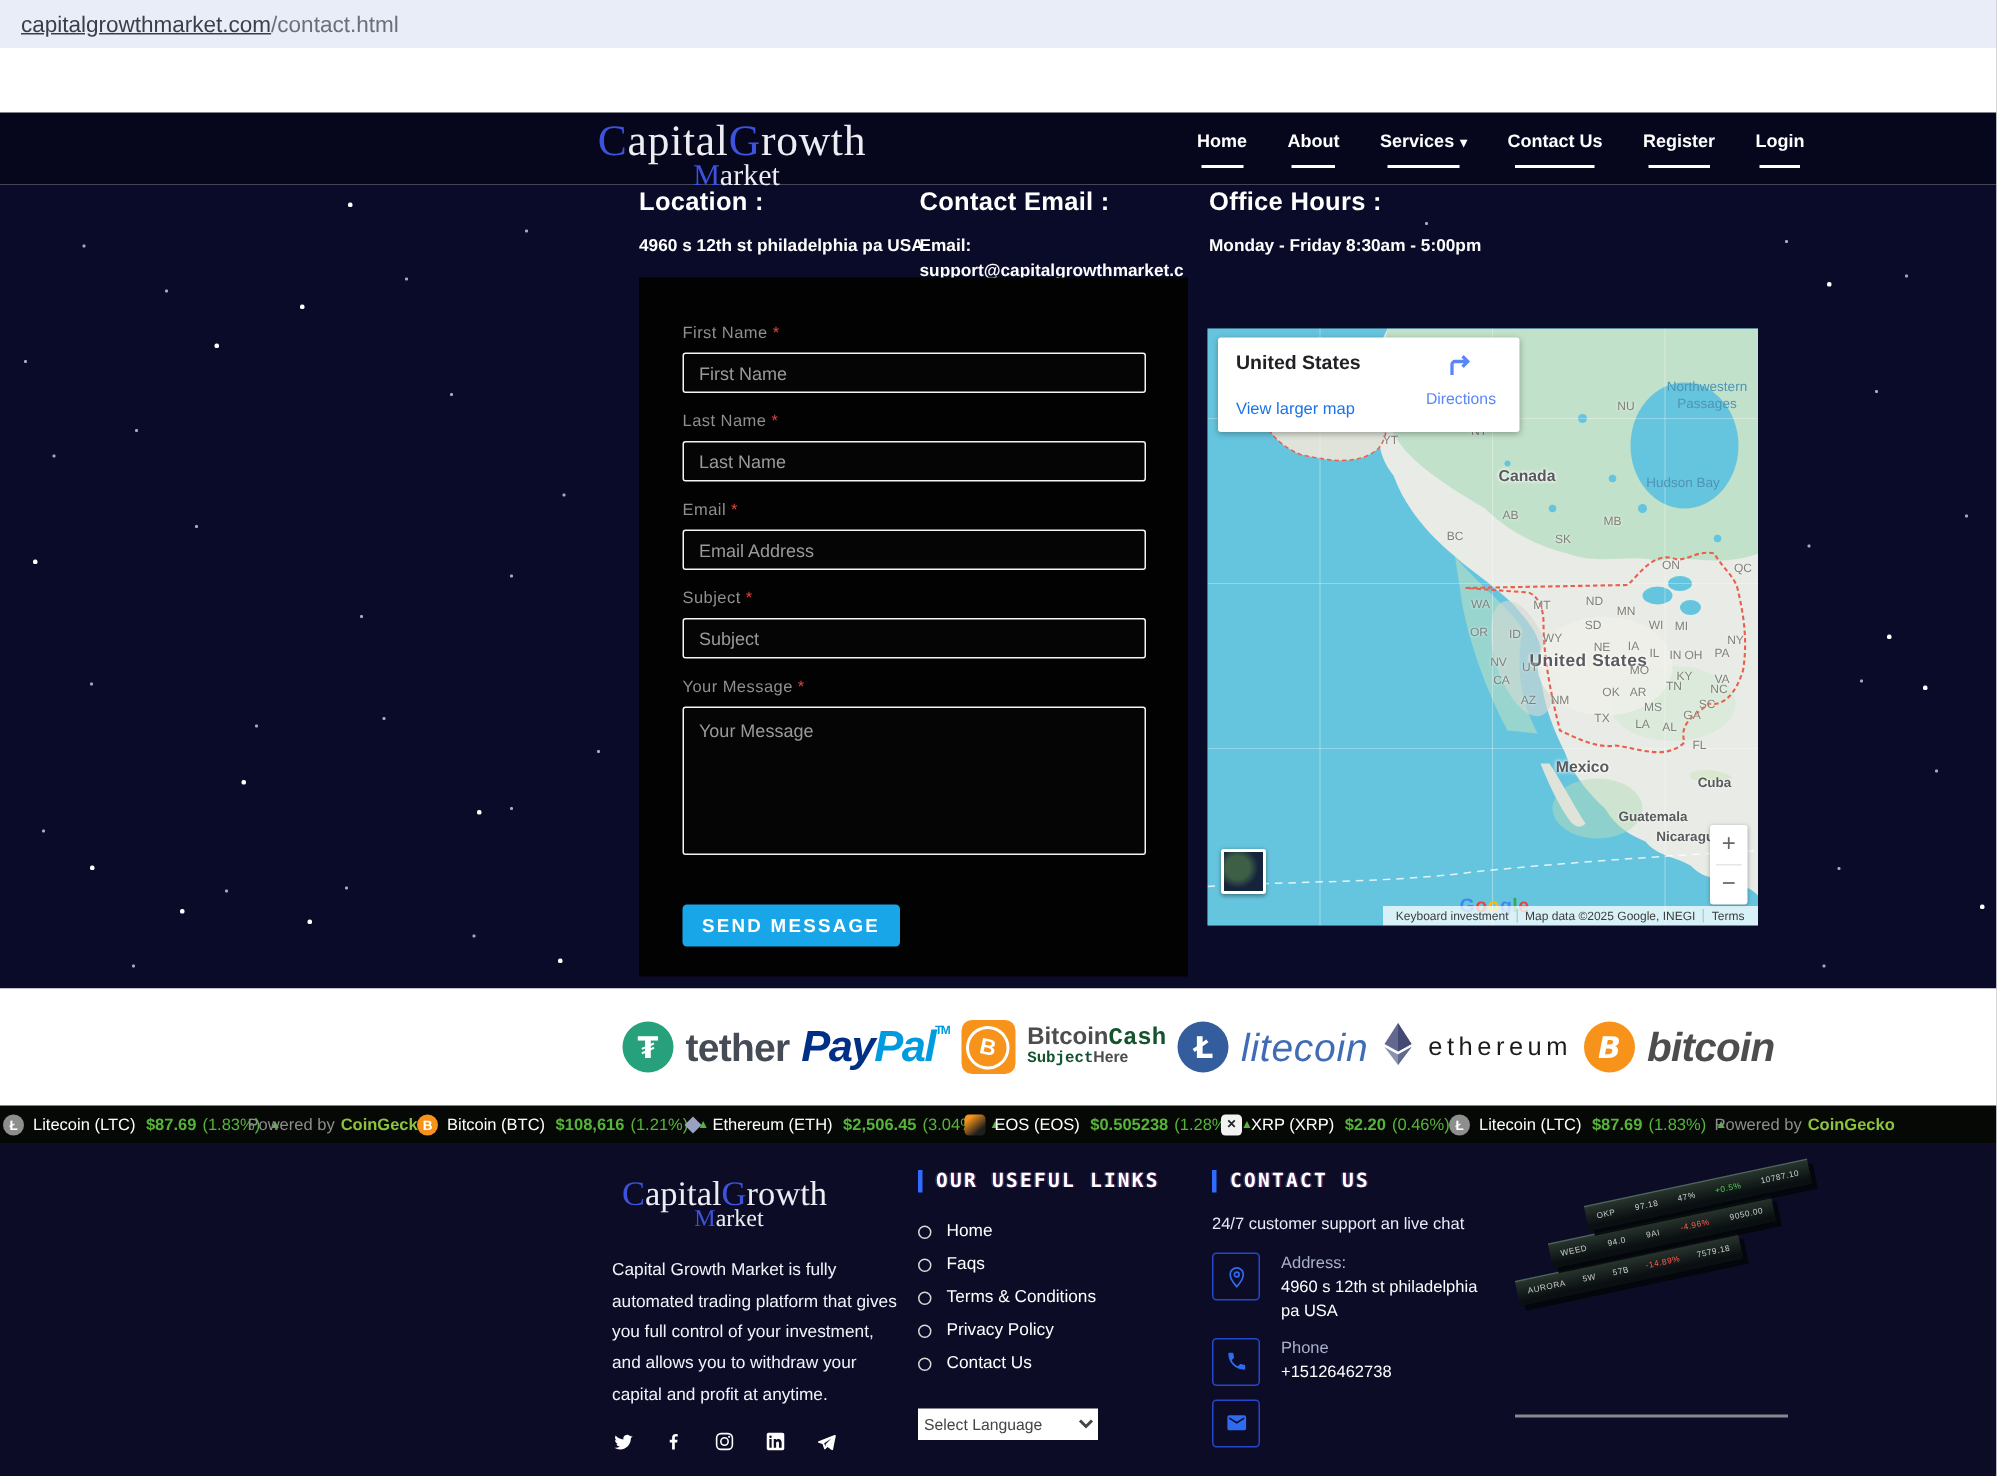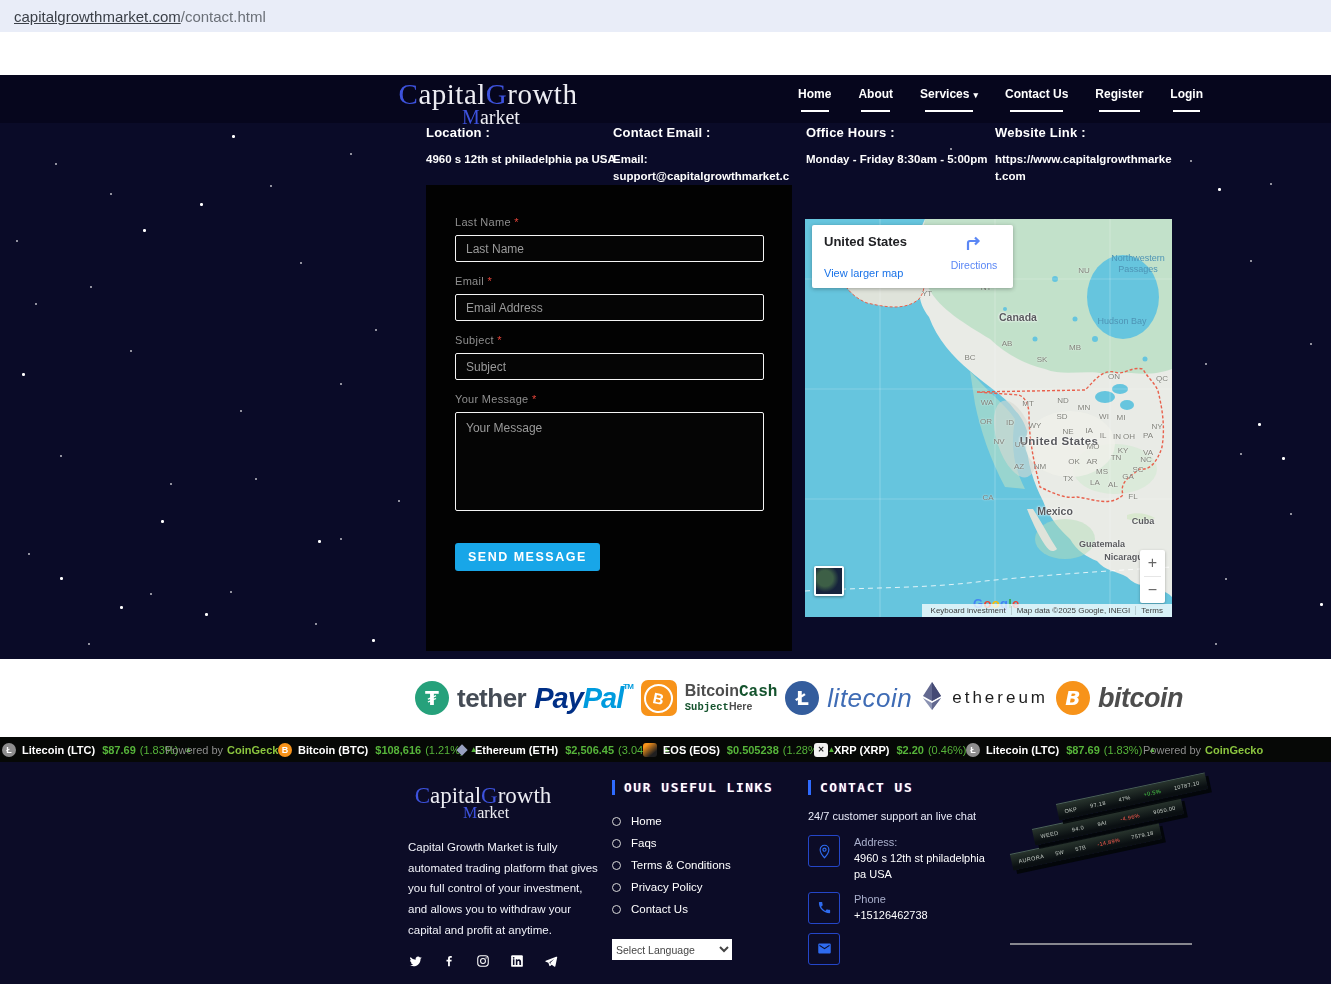--- a/index.html
+++ b/index.html
@@ -32,21 +32,21 @@
     box-shadow:16px 117px #ffffffa8,60px 332px #ffffffa8,90px 163px #ffffffa8,130px 227px #ffffffa8,
     170px 360px #ffffffa8,240px 287px #ffffffa8,270px 62px #ffffffa8,300px 139px #ffffffa8,
     340px 415px #ffffffa8,375px 206px #ffffffa8,398px 377px #ffffffa8,88px 520px #ffffffa8,
     28px 430px #ffffffa8,150px 470px #ffffffa8,315px 500px #ffffffa8,230px 468px #ffffffa8,
     55px 40px #ffffffa8,350px 30px #ffffffa8,255px 355px #ffffffa8,1205px 240px #ffffffa8,
     1225px 455px #ffffffa8,1250px 137px #ffffffa8,1270px 60px #ffffffa8,1290px 390px #ffffffa8,
     1310px 220px #ffffffa8,1240px 330px #ffffffa8,1215px 520px #ffffffa8,950px 25px #ffffffa8,
     1190px 37px #ffffffa8,340px 260px #ffffffa8,35px 180px #ffffffa8,110px 70px #ffffffa8;}
 
   .info-col{position:absolute;top:2px;color:#fff;}
-  .info-col .it{font-size:13px;font-weight:bold;letter-spacing:.2px;}
+  .info-col .it{font-size:17px;font-weight:bold;letter-spacing:.2px;}
   .info-col .iv{font-size:11.5px;font-weight:600;margin-top:11px;line-height:1.5;color:#fdfdfd;word-wrap:break-word;}
   .ic1{left:426px;width:200px;}
   .ic2{left:613px;width:180px;}
   .ic3{left:806px;width:190px;}
   .ic4{left:995px;width:178px;}
 
   
   .panel{position:absolute;left:426px;top:62px;width:366px;height:466px;background:#020202;box-sizing:border-box;padding:31px 28px 0 29px;}
   .fgroup{margin-bottom:13px;}
   .flabel{display:block;font-size:11px;color:#8f8f8f;margin-bottom:7px;letter-spacing:.3px;}
@@ -106,21 +106,21 @@
   
   .ticker{position:absolute;left:0;top:737px;width:1331px;height:25px;background:#060806;}
   .tk-item{position:absolute;top:50%;transform:translateY(-50%);display:flex;align-items:center;white-space:nowrap;font-size:11px;cursor:pointer;}
   .ci{width:14px;height:14px;border-radius:50%;display:inline-flex;align-items:center;justify-content:center;font-size:9px;font-weight:bold;color:#fff;margin-right:6px;flex:none;}
   .c-ltc{background:#8e8e8e;}
   .c-btc{background:#f7931a;}
   .c-eth{background:transparent;}
   .c-eth i{width:8px;height:8px;background:#98a1c0;transform:rotate(45deg);display:block;}
   .c-eos{border-radius:3px;background:linear-gradient(140deg,#f7931a 20%,#1f1f1f 75%);}
   .c-xrp{border-radius:3px;background:#f2f2f2;color:#222;font-size:8px;}
-  .tk-name{color:#fff;font-weight:bold;margin-right:7px;}
+  .tk-name{color:#fff;font-weight:normal;margin-right:7px;}
   .tk-price{color:#56b43a;font-weight:bold;margin-right:4px;}
   .tk-chg{color:#56b43a;margin-right:6px;}
   .tk-arrow{color:#56b43a;font-size:8px;}
   .tk-pre{color:#8d8d8d;}
   .tk-brand{color:#8bc53f;font-weight:bold;margin-left:4px;}
 
   
   .footer{position:absolute;left:0;top:762px;width:1331px;height:222px;background:#0c0c27;color:#fff;overflow:hidden;}
   .fcol{position:absolute;}
   .fc1{left:408px;top:22px;width:192px;}
@@ -202,26 +202,26 @@
       <div class="iv">4960 s 12th st philadelphia pa USA</div>
     </div>
     <div class="info-col ic2">
       <div class="it">Contact Email :</div>
       <div class="iv">Email: support@capitalgrowthmarket.com</div>
     </div>
     <div class="info-col ic3">
       <div class="it">Office Hours :</div>
       <div class="iv">Monday - Friday 8:30am - 5:00pm</div>
     </div>
-    <div class="info-col ic4">
-      <div class="it">Website Link :</div>
-      <div class="iv">https://www.capitalgrowthmarket.com</div>
-    </div>
 
     <form class="panel">
+      <div class="fgroup">
+        <label class="flabel"><span>First Name</span> <i class="req">*</i></label>
+        <input class="fin" type="text" placeholder="First Name" style="">
+      </div>
       <div class="fgroup">
         <label class="flabel"><span>Last Name</span> <i class="req">*</i></label>
         <input class="fin" type="text" placeholder="Last Name" style="">
       </div>
       <div class="fgroup">
         <label class="flabel"><span>Email</span> <i class="req">*</i></label>
         <input class="fin" type="text" placeholder="Email Address" style="">
       </div>
       <div class="fgroup">
         <label class="flabel"><span>Subject</span> <i class="req">*</i></label>
@@ -299,21 +299,21 @@
           <span class="map-label state" style="left: 284px; top: 212px;">IA</span>
           <span class="map-label state" style="left: 194px; top: 223px;">NV</span>
           <span class="map-label state" style="left: 215px; top: 226px;">UT</span>
           <span class="map-label state" style="left: 298px; top: 217px;">IL</span>
           <span class="map-label state" style="left: 312px; top: 218px;">IN</span>
           <span class="map-label state" style="left: 324px; top: 218px;">OH</span>
           <span class="map-label state" style="left: 343px; top: 217px;">PA</span>
           <span class="map-label state" style="left: 352px; top: 208px;">NY</span>
           <span class="map-label state" style="left: 288px; top: 228px;">MO</span>
           <span class="map-label state" style="left: 318px; top: 232px;">KY</span>
-          <span class="map-label state" style="left: 183px; top: 235px; margin-top: 44px;">CA</span>
+          <span class="map-label state" style="left: 196px; top: 235px;">CA</span>
           <span class="map-label state" style="left: 214px; top: 248px;">AZ</span>
           <span class="map-label state" style="left: 235px; top: 248px;">NM</span>
           <span class="map-label state" style="left: 269px; top: 243px;">OK</span>
           <span class="map-label state" style="left: 287px; top: 243px;">AR</span>
           <span class="map-label state" style="left: 311px; top: 239px;">TN</span>
           <span class="map-label state" style="left: 263px; top: 260px;">TX</span>
           <span class="map-label state" style="left: 290px; top: 264px;">LA</span>
           <span class="map-label state" style="left: 297px; top: 253px;">MS</span>
           <span class="map-label state" style="left: 308px; top: 254px; margin-top: 12px;">AL</span>
           <span class="map-label state" style="left: 323px; top: 258px;">GA</span>

